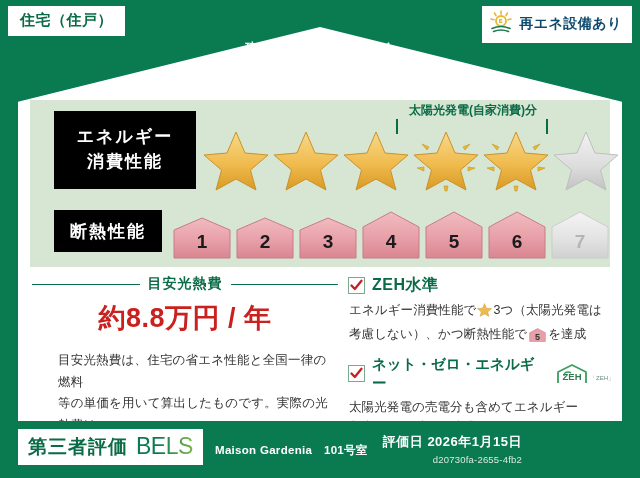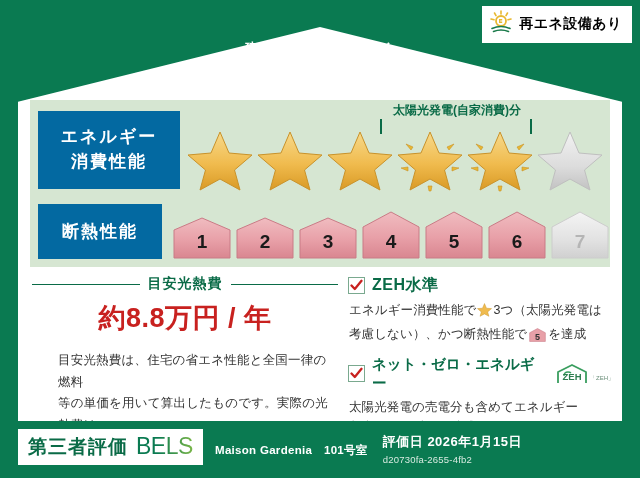--- a/index.html
+++ b/index.html
@@ -28,21 +28,21 @@
 
   
   .chip-renew {
     position: absolute; right: 8px; top: 6px;
     background: #ffffff;
     padding: 4px 10px 5px 6px;
     display: flex; align-items: center; gap: 5px;
     z-index: 30;
   }
   .chip-renew .txt {
-    font-size: 14px; font-weight: bold; color: #000000;
+    font-size: 14px; font-weight: bold; color: #0c4a6e;
     letter-spacing: 0.5px;
   }
 
   
   .title-wrap {
     position: absolute; left: 0; top: 40px; width: 640px;
     text-align: center; z-index: 20;
   }
   .title-sub {
     font-size: 12.5px; font-weight: bold; color: #ffffff;
@@ -70,31 +70,31 @@
   .perf-block {
     position: absolute; left: 12px; top: 73px;
     width: 580px; height: 167px;
     background: #d6e6d2;
   }
   .perf-row { position: absolute; left: 0; width: 580px; display: flex; align-items: center; }
   .perf-row.energy { top: 6px; height: 88px; }
   .perf-row.insul  { top: 102px; height: 58px; }
 
   .perf-label {
-    width: 142px; margin-left: 8px;
-    background: #0369a1;
+    width: 142px; margin-left: 24px;
+    background: #000000;
     color: #ffffff;
     text-align: center;
     font-weight: bold;
     letter-spacing: 2px;
     display: flex; flex-direction: column; justify-content: center;
     align-items: center;
   }
   .perf-row.energy .perf-label { height: 78px; font-size: 17px; line-height: 1.45; }
-  .perf-row.insul  .perf-label { height: 55px; font-size: 17px; }
+  .perf-row.insul  .perf-label { height: 42px; font-size: 17px; }
 
   
   .stars-area { position: relative; flex: 1; height: 88px; }
   .solar-bracket {
     position: absolute; left: 200px; top: 6px; width: 152px; height: 22px;
     border: 2px solid #0a6b47; border-bottom: none;
   }
   .solar-bracket-label {
     position: absolute; left: 182px; top: -4px; width: 190px;
     text-align: center; font-size: 12px; font-weight: bold; color: #0a6b47;
@@ -188,30 +188,31 @@
   .bels-chip .bels {
     font-size: 23px; font-weight: normal; letter-spacing: -0.5px;
     background: linear-gradient(90deg, #0a7a51 0%, #0a7a51 38%, #7ab648 100%);
     -webkit-background-clip: text; background-clip: text; color: transparent;
   }
   .bottom-name {
     position: absolute; left: 215px; top: 22px;
     font-size: 11.5px; font-weight: bold; color: #ffffff; letter-spacing: 0.3px;
   }
   .bottom-right {
-    position: absolute; right: 14px; top: 12px; 
+    position: absolute; right: 14px; top: 12px; text-align: right;
   }
   .bottom-date { font-size: 13px; font-weight: bold; color: #ffffff; letter-spacing: 0.5px; }
   .bottom-id { font-size: 9.5px; color: #d8ebe1; margin-top: 3px; letter-spacing: 0.2px; }
 </style>
 </head>
 <body>
 
 <div id="label">
 
+  <div class="chip-house-type">住宅（住戸）</div>
 
   <div class="chip-renew">
     <span>
       <svg width="26" height="24" viewBox="0 0 26 24">
         <g stroke="#e8b830" stroke-width="1.6" stroke-linecap="round">
           <line x1="13" y1="1" x2="13" y2="4"></line>
           <line x1="6.5" y1="3" x2="8" y2="5.6"></line>
           <line x1="19.5" y1="3" x2="18" y2="5.6"></line>
           <line x1="3" y1="9" x2="6" y2="9.8"></line>
           <line x1="23" y1="9" x2="20" y2="9.8"></line>

